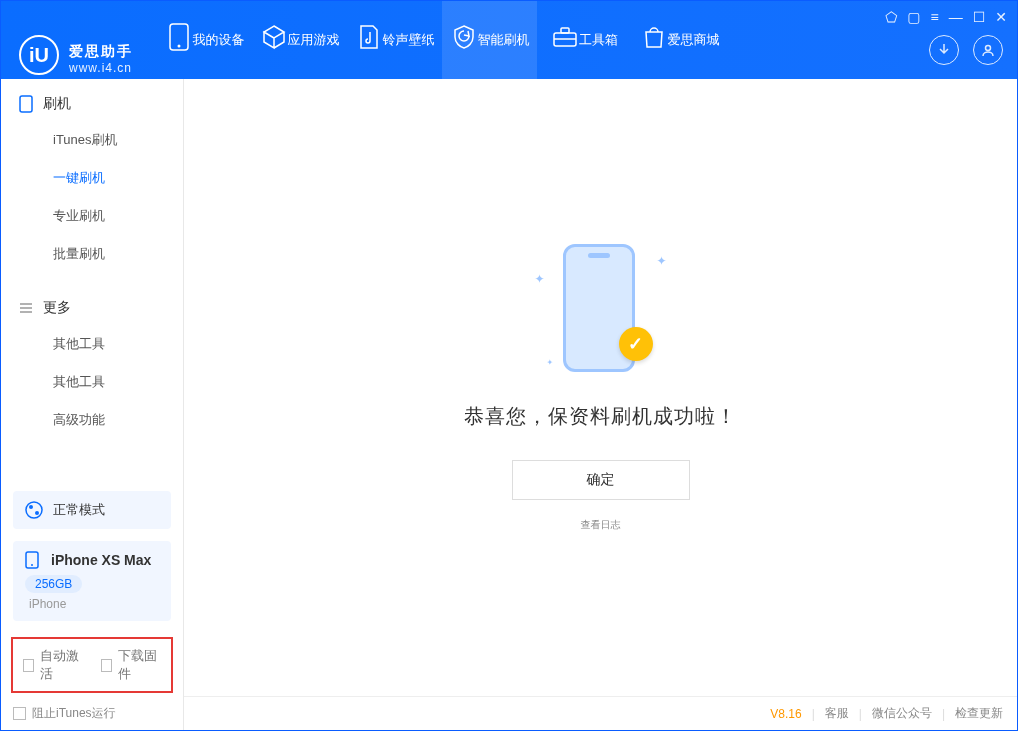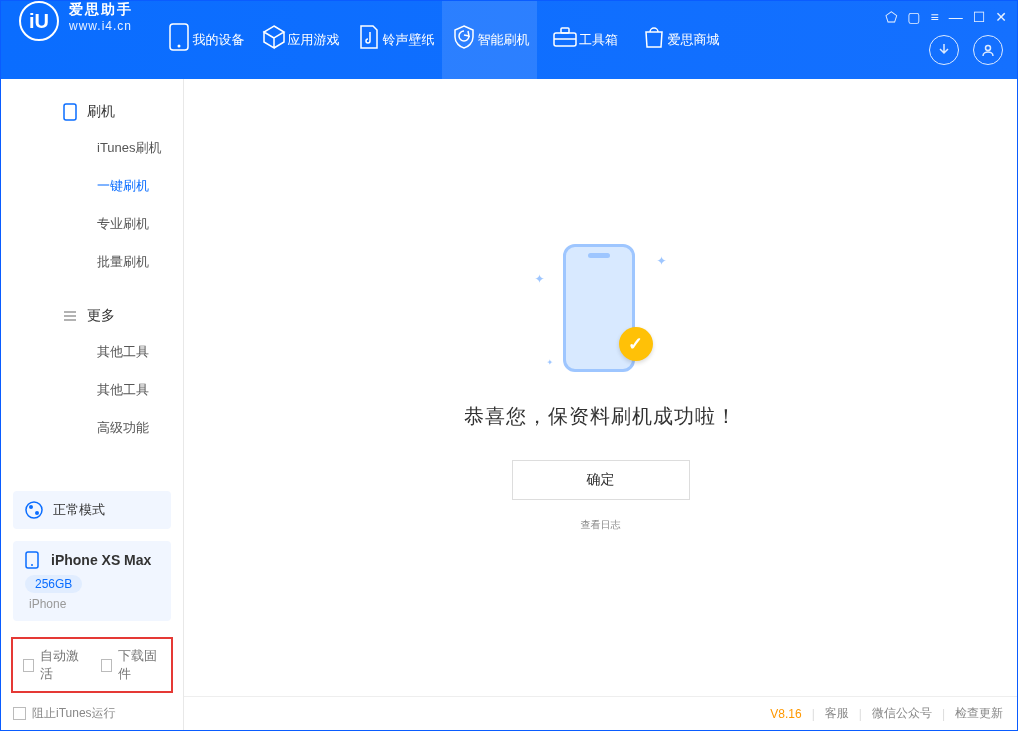--- a/index.html
+++ b/index.html
@@ -1,33 +1,33 @@
 <!DOCTYPE html>
 <html><head>
 <meta charset="utf-8">
 <style>
 * { margin: 0; padding: 0; box-sizing: border-box; }
 body { font-family: "Microsoft YaHei", Arial, sans-serif; background: #fff; }
 .window { width: 1018px; height: 731px; border: 1px solid #0a5cff; display: flex; flex-direction: column; overflow: hidden; }
 .header { height: 78px; background: linear-gradient(to right, #0a6dff, #1470ff); display: flex; align-items: center; color: #fff; position: relative; }
-.logo-box { display: flex; align-items: flex-start; padding: 0 24px 17px 18px; height: 100%; }
+.logo-box { display: flex; align-items: flex-end; padding: 0 24px 4px 18px; height: 100%; }
 .logo-icon { width: 40px; height: 40px; border: 2px solid #fff; border-radius: 50%; display: flex; align-items: center; justify-content: center; font-weight: bold; font-size: 20px; margin-right: 10px; }
 .brand-cn { font-size: 14px; font-weight: 700; letter-spacing: 2px; }
 .brand-url { font-size: 12px; opacity: 0.9; letter-spacing: 1px; }
 .tabs { display: flex; height: 100%; }
 .tab { width: 95px; display: flex; align-items: center; justify-content: center; cursor: pointer; font-size: 13px; }
 .tab.active { background: rgba(255,255,255,0.12); }
 .tab-icon { width: 28px; height: 28px; margin-bottom: 6px; display: flex; align-items: center; justify-content: center; }
 .window-controls { position: absolute; right: 10px; top: 8px; display: flex; align-items: center; gap: 10px; }
 .window-controls span { cursor: pointer; opacity: 0.9; font-size: 14px; }
 .header-actions { position: absolute; right: 14px; bottom: 14px; display: flex; gap: 14px; }
 .circle-btn { width: 30px; height: 30px; border: 1.5px solid #fff; border-radius: 50%; display: flex; align-items: center; justify-content: center; cursor: pointer; opacity: 0.85; }
 .body { flex: 1; display: flex; overflow: hidden; }
 .sidebar { width: 183px; border-right: 1px solid #e8e8e8; display: flex; flex-direction: column; }
-.side-content { flex: 1; padding-top: 16px; overflow: auto; margin-left: 44px; }
+.side-content { flex: 1; padding-top: 8px; overflow: auto; }
 .side-section-title { display: flex; align-items: center; gap: 10px; padding: 8px 18px; font-size: 14px; color: #333; }
 .side-item { padding: 10px 18px 10px 52px; font-size: 13px; color: #555; cursor: pointer; }
 .side-item.active { color: #0a6dff; }
 .mode-box, .device-box { margin: 6px 12px; background: #f1f6ff; border-radius: 4px; padding: 10px 12px; }
 .mode-box { display: flex; align-items: center; gap: 10px; font-size: 13px; color: #333; }
 .device-box .name { font-weight: 600; color: #333; font-size: 14px; margin-left: 4px; }
 .device-box .row1 { display: flex; align-items: center; gap: 8px; }
 .storage { display: inline-block; margin-top: 6px; padding: 2px 10px; border-radius: 10px; background: #e1edff; color: #0a6dff; font-size: 12px; }
 .device-type { font-size: 12px; color: #999; margin-top: 4px; margin-left: 4px; }
 .checkbox-row { border: 2px solid #e53935; margin: 10px 10px 4px 10px; padding: 8px 10px; display: flex; gap: 18px; }

